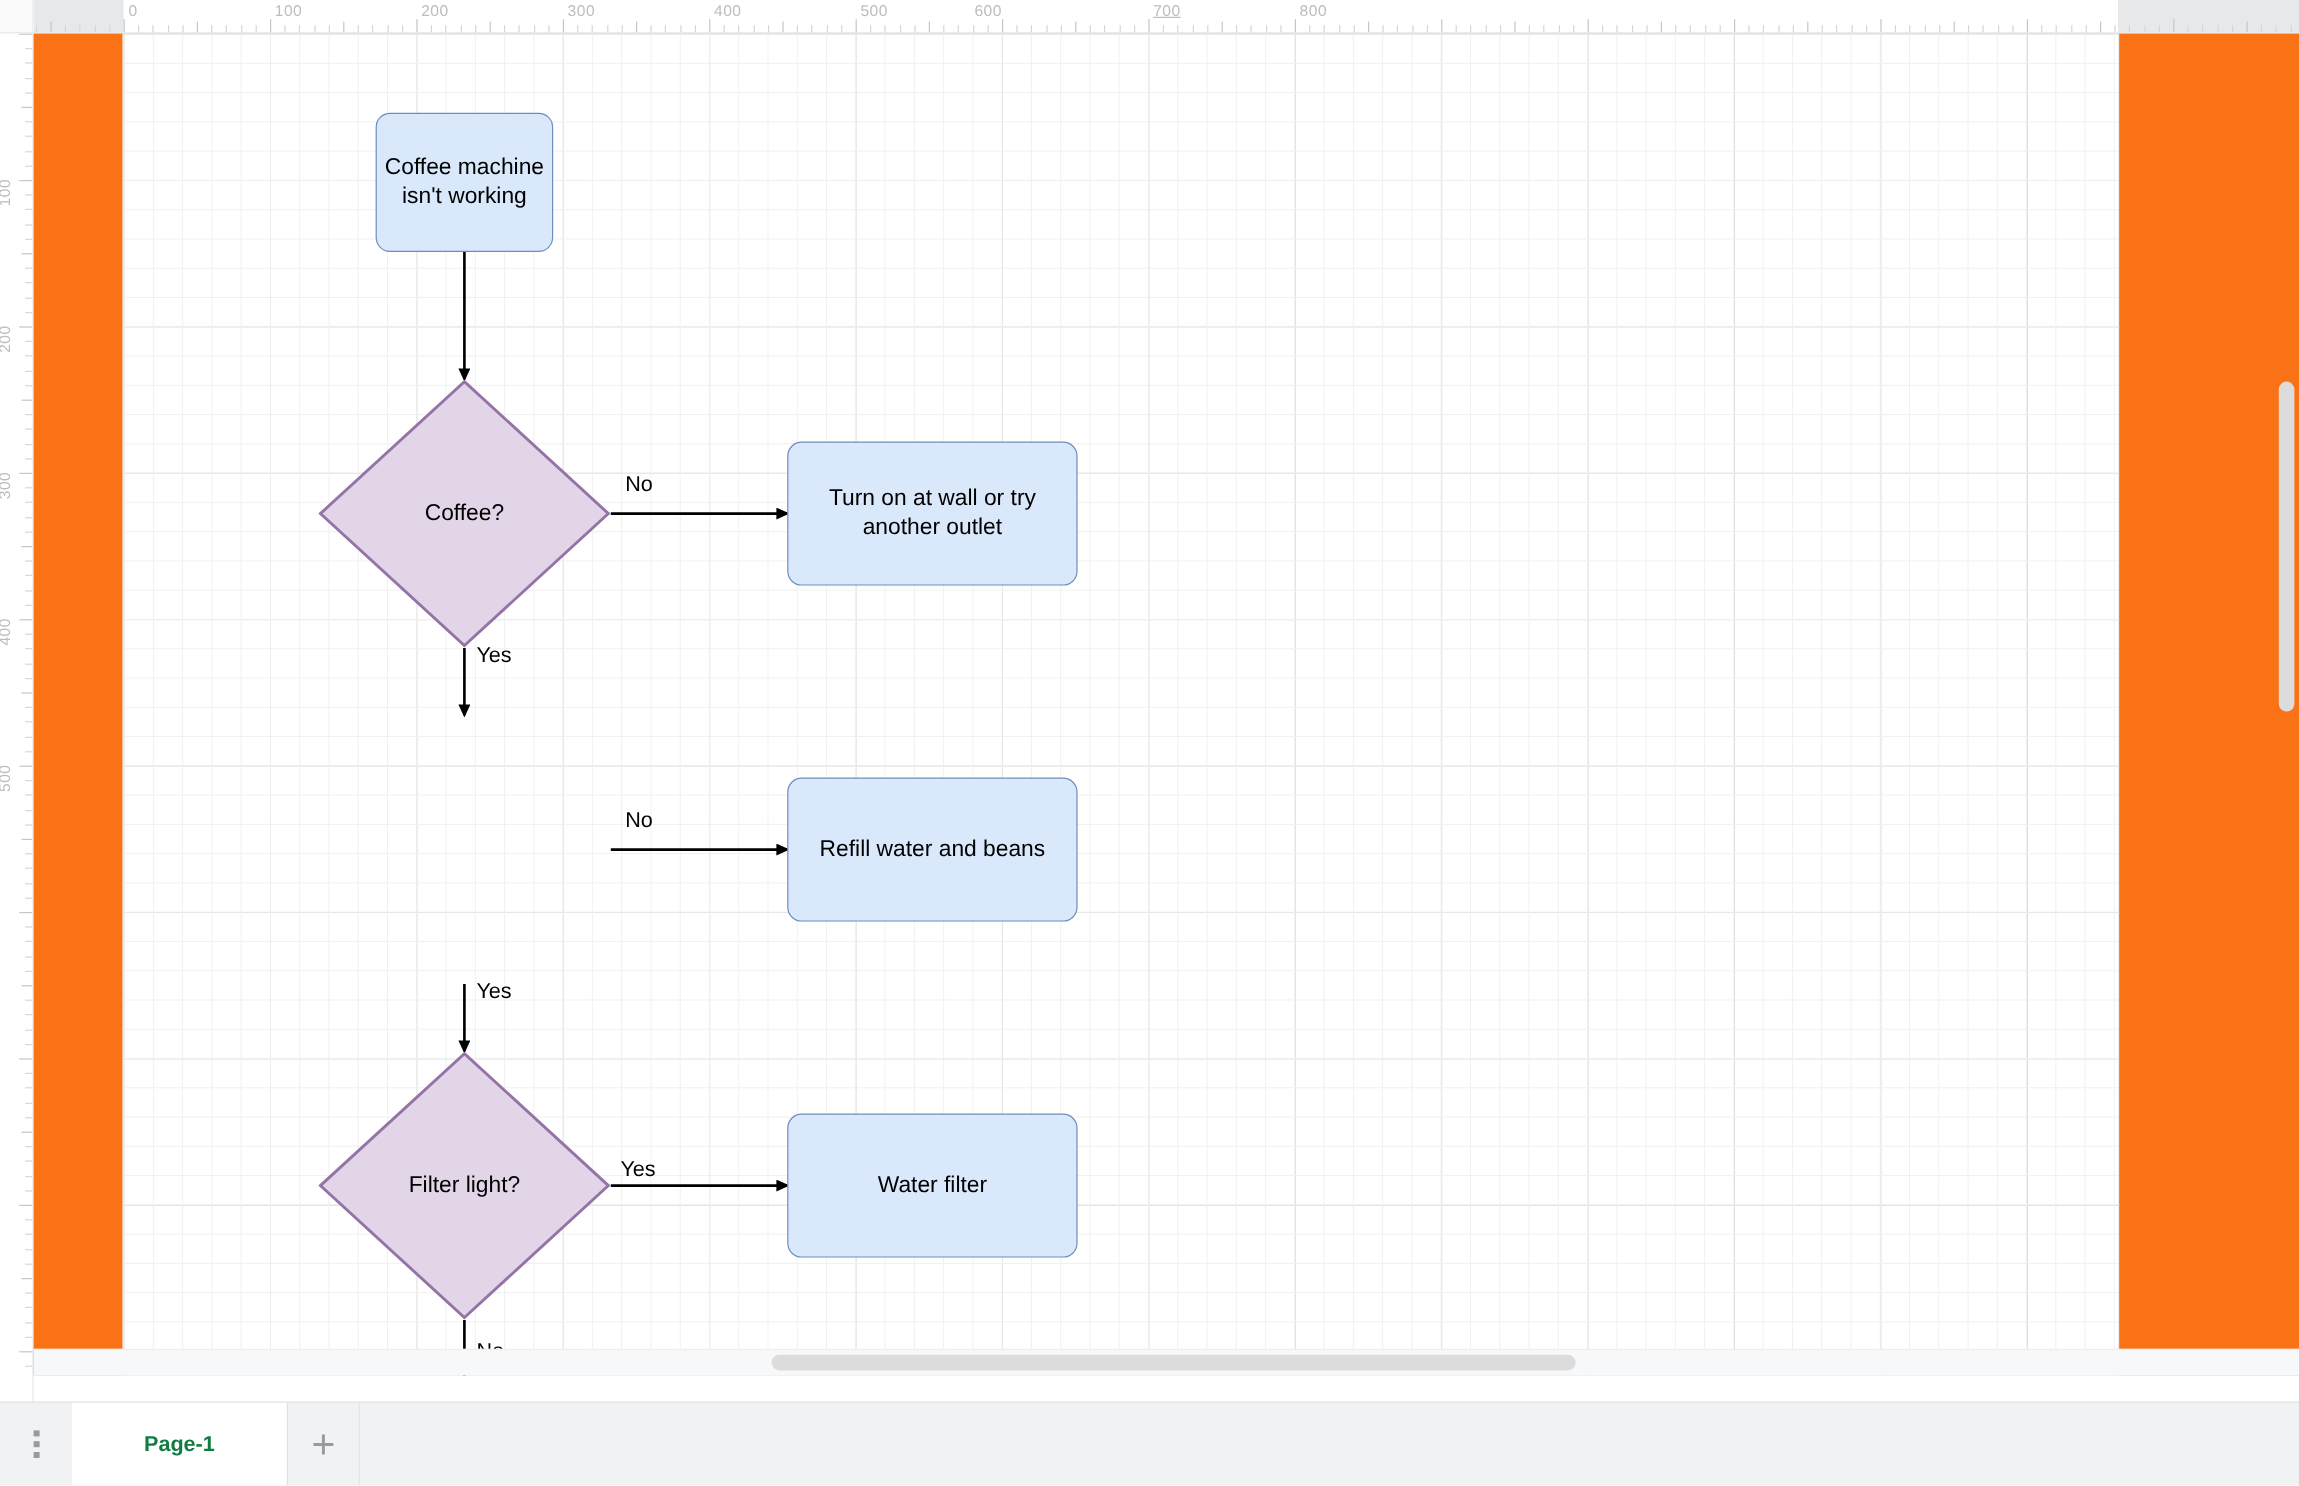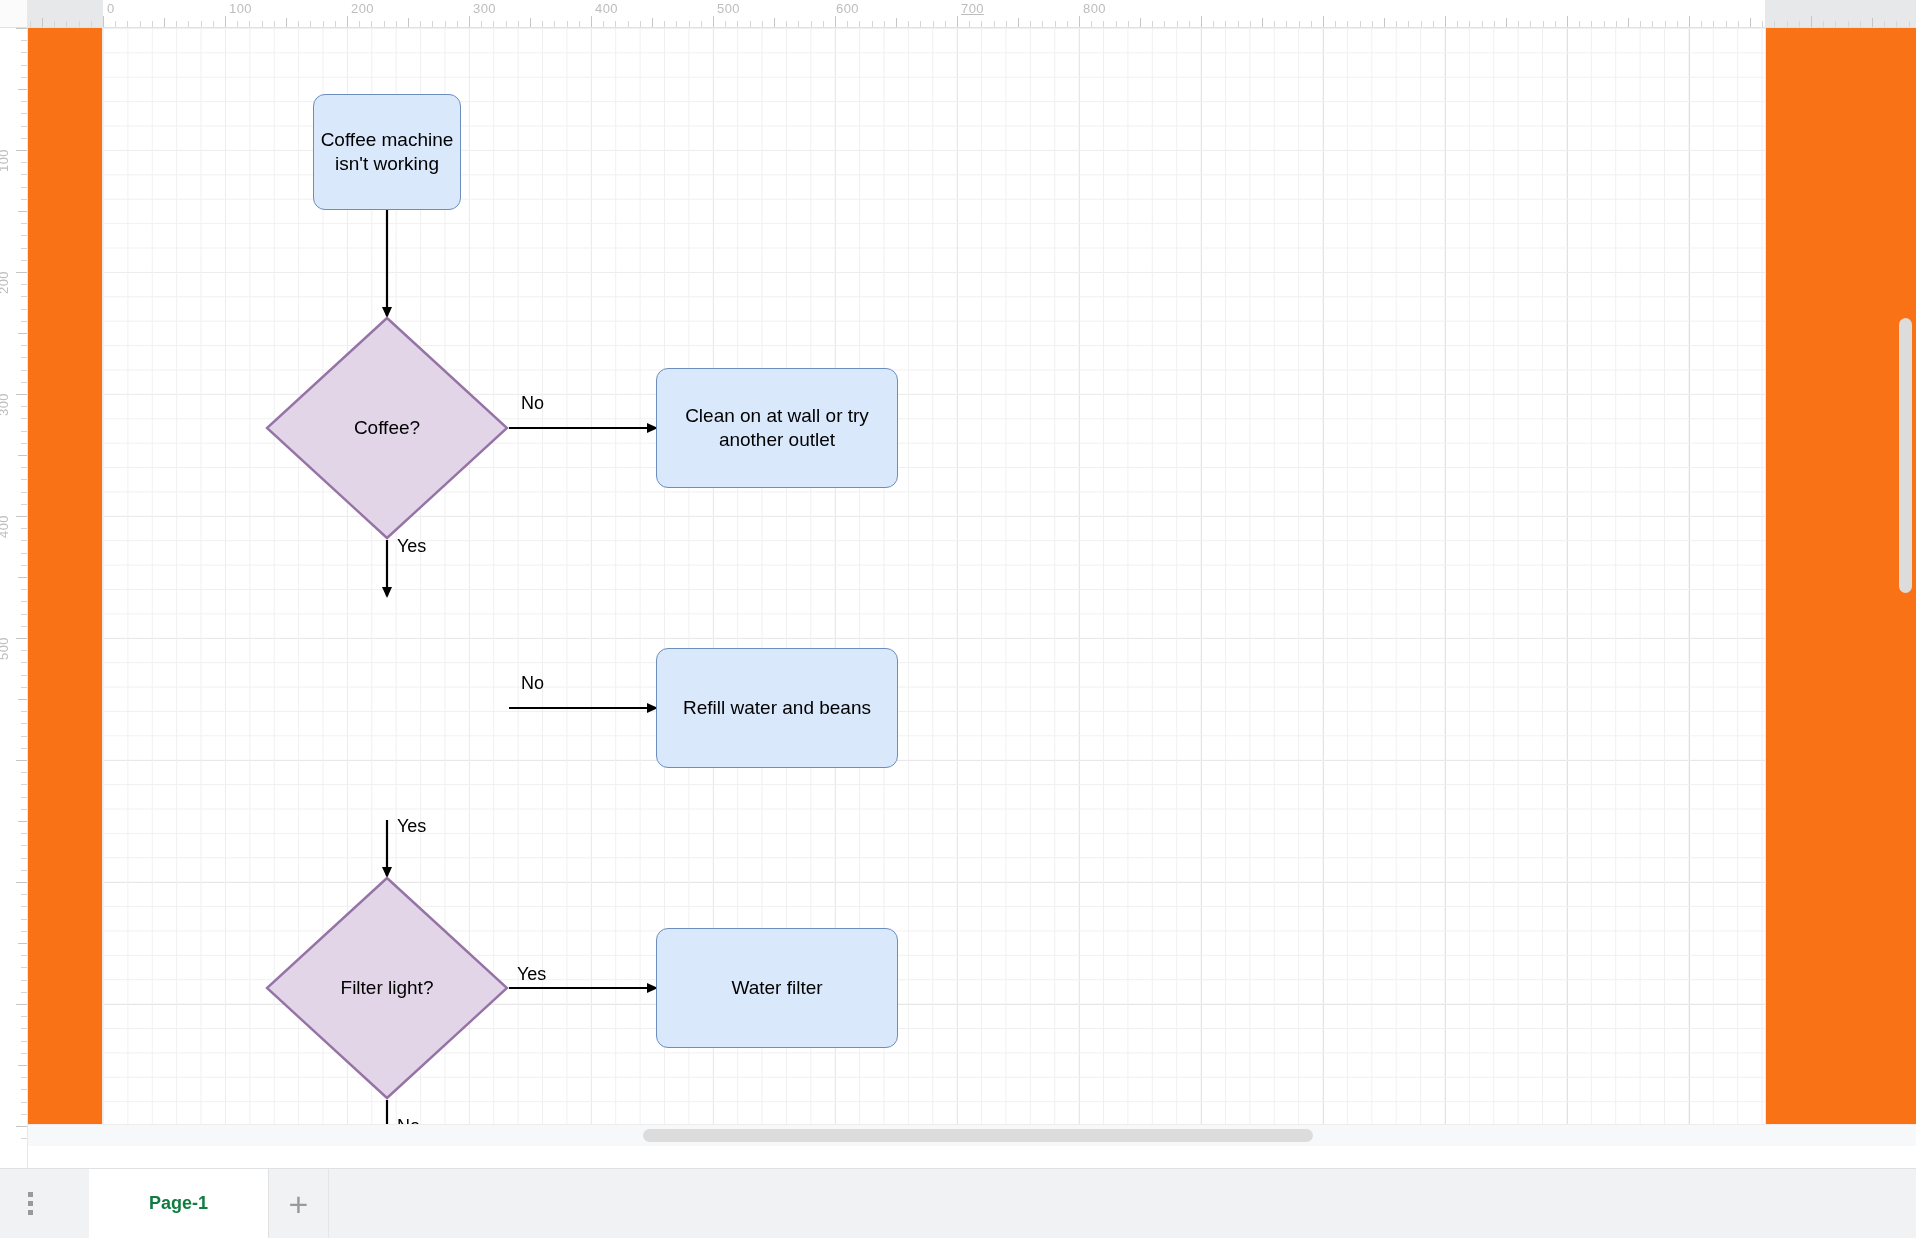--- a/index.html
+++ b/index.html
@@ -103,21 +103,21 @@
   }
   .tab-menu {
     width: 60px; display: flex; align-items: center; justify-content: center;
     cursor: pointer;
   }
   .dots { display: flex; flex-direction: column; gap: 4px; }
   .dots span { display: block; width: 5px; height: 5px; background: #9a9a9a; }
   .tab {
     width: 180px; display: flex; align-items: center; justify-content: center;
     background: #ffffff; color: #107c41; font-weight: bold; font-size: 18px;
-    border-right: 1px solid #e0e1e3; cursor: pointer; margin-left: 29px;
+    border-right: 1px solid #e0e1e3; cursor: pointer;
   }
   .tab-add {
     width: 60px; display: flex; align-items: center; justify-content: center;
     font-size: 34px; color: #9a9a9a; cursor: pointer; line-height: 1;
     border-right: 1px solid #e4e5e7;
   }
   .tab-rest { flex: 1; }
 </style>
 </head>
 <body>
@@ -286,21 +286,21 @@
         <div class="tick-h minor" style="left: 1868.4px;"></div>
         <div class="tick-h minor" style="left: 1880.6px;"></div>
       </div>
     <div id="hlabels">
         <div class="rlabel-h" style="left: 79px;">0</div>
         <div class="rlabel-h" style="left: 201px;">100</div>
         <div class="rlabel-h" style="left: 323px;">200</div>
         <div class="rlabel-h" style="left: 445px;">300</div>
         <div class="rlabel-h" style="left: 567px;">400</div>
         <div class="rlabel-h" style="left: 689px;">500</div>
-        <div class="rlabel-h" style="left: 808px;">600</div>
+        <div class="rlabel-h" style="left: 784px;">600</div>
         <div class="rlabel-h" style="left: 933px; text-decoration: underline;">700</div>
         <div class="rlabel-h" style="left: 1055px;">800</div>
       </div>
   </div>
 
   <div class="ruler-v">
     <div id="vticks">
         <div class="tick-v major" style="top: 0px;"></div>
         <div class="tick-v minor" style="top: 12.2px;"></div>
         <div class="tick-v minor" style="top: 24.4px;"></div>
@@ -434,21 +434,21 @@
         </div>
 
         <div class="node decision" style="left:162px;top:288px;width:244px;height:224px;">
           <svg viewBox="0 0 244 224" preserveAspectRatio="none">
             <polygon points="122,2 242,112 122,222 2,112" fill="#e1d5e7" stroke="#9673a6" stroke-width="2.4"></polygon>
           </svg>
           <span class="dtext">Coffee?</span>
         </div>
 
         <div class="node process" style="left:553px;top:340px;width:242px;height:120px;">
-          <span>Clean on at wall or try another outlet</span>
+          <span>Turn on at wall or try another outlet</span>
         </div>
 
 
         <div class="node process" style="left:553px;top:620px;width:242px;height:120px;">
           <span>Refill water and beans</span>
         </div>
 
         <div class="node decision" style="left:162px;top:848px;width:244px;height:224px;">
           <svg viewBox="0 0 244 224" preserveAspectRatio="none">
             <polygon points="122,2 242,112 122,222 2,112" fill="#e1d5e7" stroke="#9673a6" stroke-width="2.4"></polygon>

